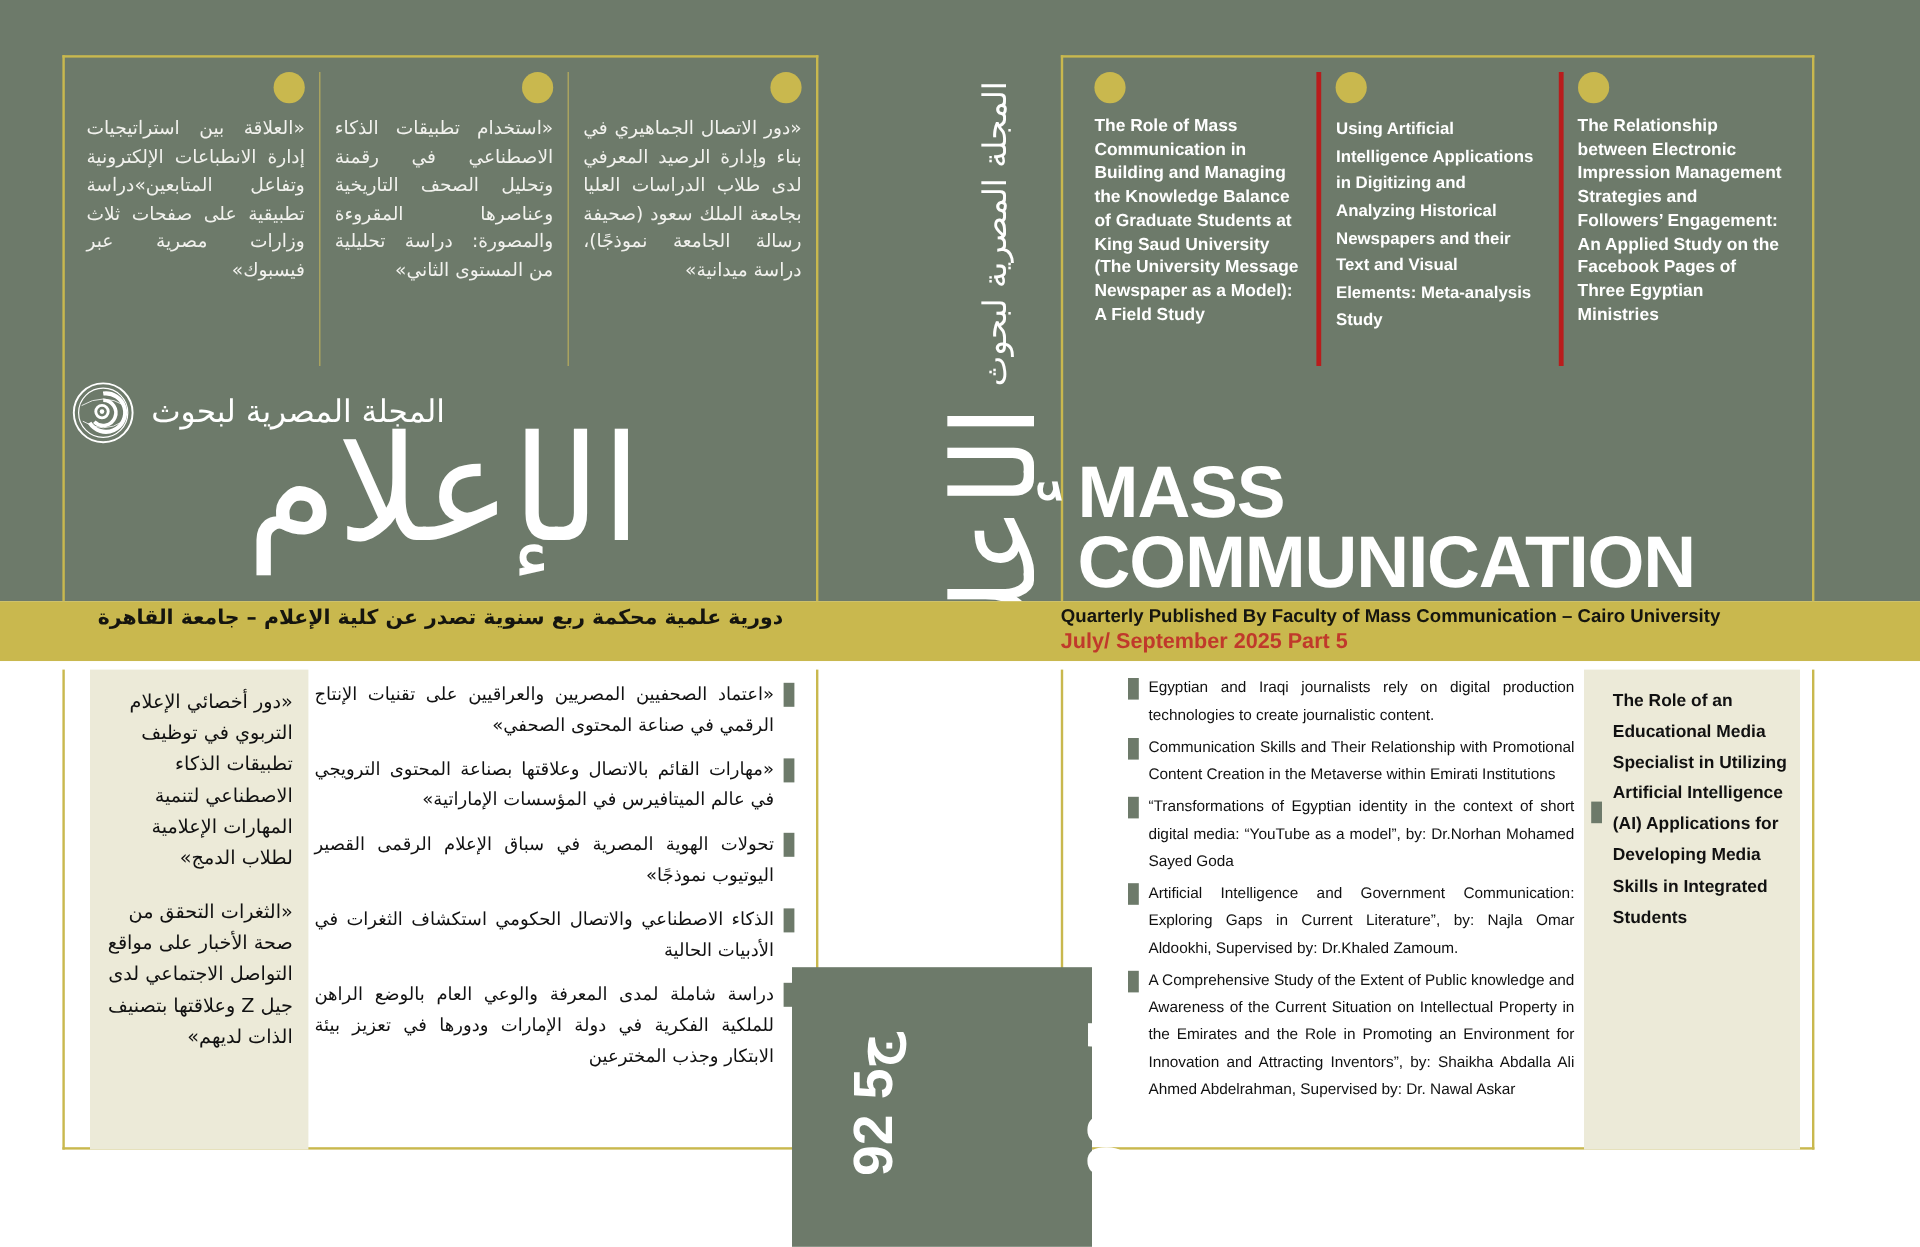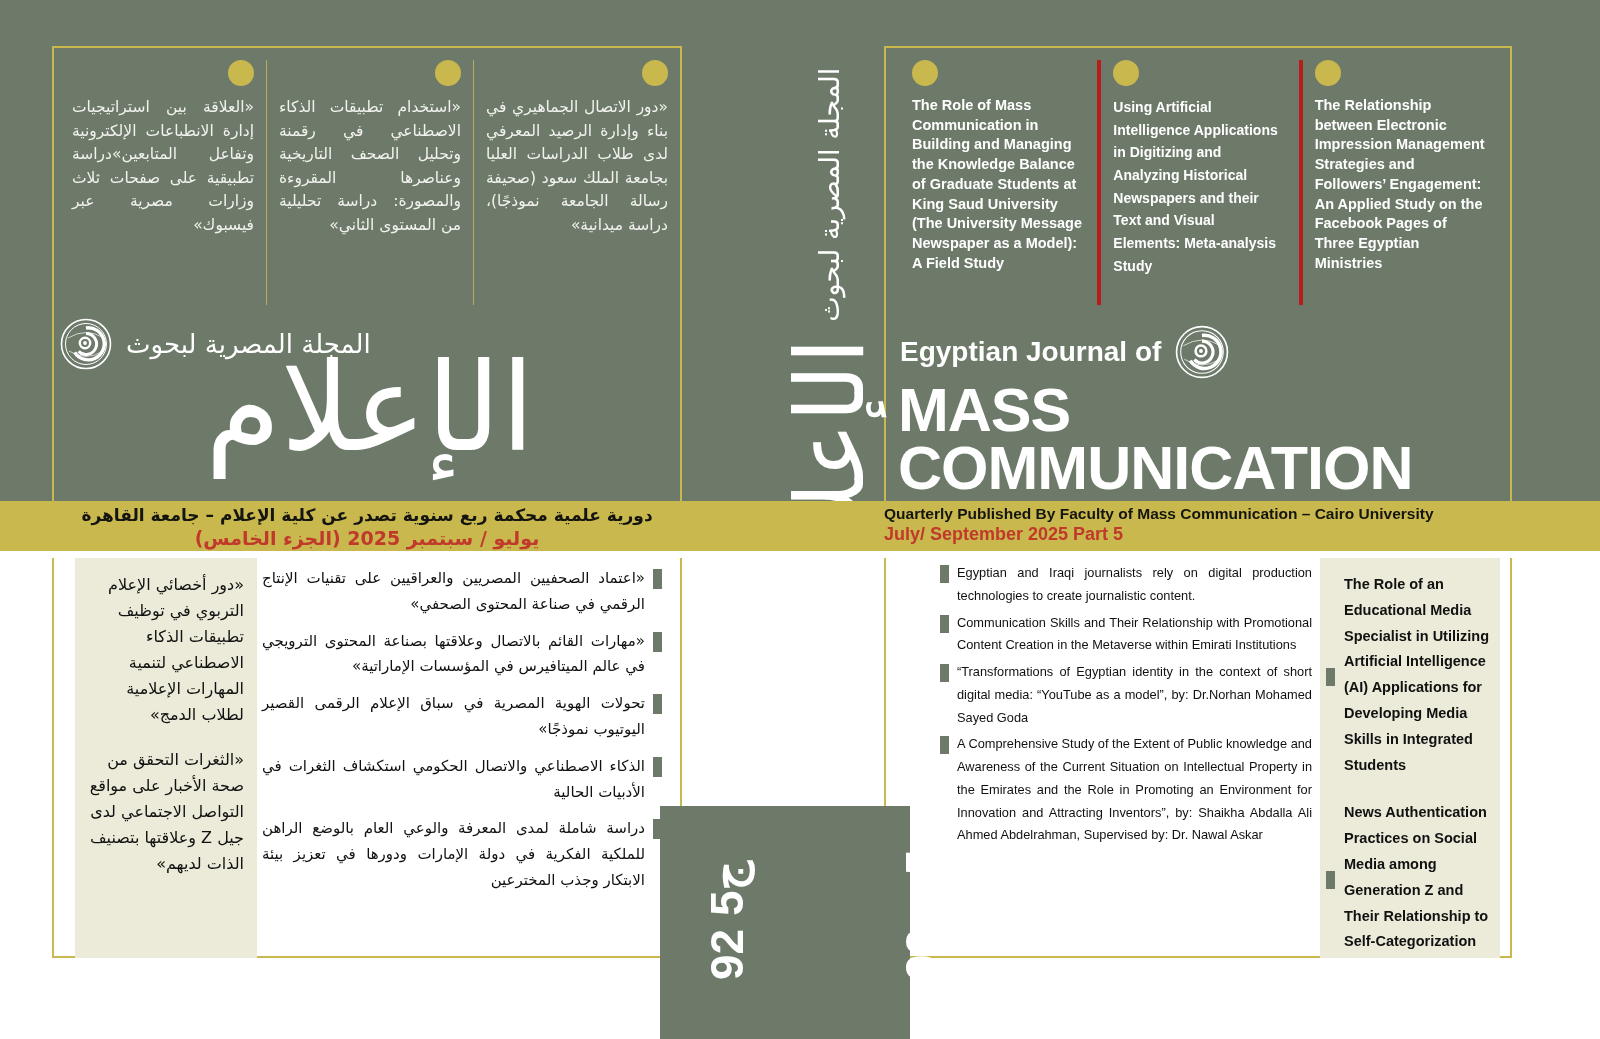--- a/index.html
+++ b/index.html
@@ -272,46 +272,28 @@
     <div class="en-col tight">
       <div class="en-dot"></div>
       <div class="en-teaser-txt">Using Artificial Intelligence Applications in Digitizing and Analyzing Historical Newspapers and their Text and Visual Elements: Meta-analysis Study</div>
     </div>
     <div class="en-col">
       <div class="en-dot"></div>
       <div class="en-teaser-txt">The Relationship between Electronic Impression Management Strategies and Followers’ Engagement: An Applied Study on the Facebook Pages of Three Egyptian Ministries</div>
     </div>
   </div>
 
-  <div class="en-sub-row">
-    <span class="en-sub-txt">Egyptian Journal of</span>
-    <span class="logo">
-      <svg width="54" height="54" viewBox="0 0 52 52">
-        <circle cx="26" cy="26" r="24.5" fill="none" stroke="#ffffff" stroke-width="1.6"></circle>
-        <circle cx="26" cy="26" r="20.5" fill="none" stroke="#ffffff" stroke-width="1"></circle>
-        <path d="M26 10 A16 16 0 1 1 14.7 34.3" fill="none" stroke="#ffffff" stroke-width="3.4"></path>
-        <path d="M26 15.5 A10.5 10.5 0 1 1 18.6 33.4" fill="none" stroke="#ffffff" stroke-width="3"></path>
-        <circle cx="25" cy="25" r="5.2" fill="none" stroke="#ffffff" stroke-width="2.4"></circle>
-        <circle cx="25" cy="25" r="1.9" fill="#ffffff"></circle>
-        <g stroke="#ffffff" stroke-width="0.8" opacity="0.85">
-          <path d="M8 20 q18 -11 36 0" fill="none"></path>
-          <path d="M9 33 q17 11 34 0" fill="none"></path>
-        </g>
-      </svg>
-    </span>
-  </div>
   <div class="en-big">
     <div>MASS COMMUNICATION</div>
     <div>RESEARCH</div>
   </div>
 
   <div class="gold-band"></div>
   <div class="band-ar">
     <span class="l1">دورية علمية محكمة ربع سنوية تصدر عن كلية الإعلام – جامعة القاهرة</span>
-    <span class="l2">يوليو / سبتمبر 2025  (الجزء الخامس)</span>
   </div>
   <div class="band-en">
     <span class="l1">Quarterly Published By  Faculty of Mass Communication – Cairo University</span>
     <span class="l2">July/ September 2025 Part 5</span>
   </div>
 
   <div class="white-bottom"></div>
   <div class="bottom-frame-ar"></div>
   <div class="bottom-frame-en"></div>
   <div class="cream-ar"></div>
@@ -357,28 +339,28 @@
     <div class="en-li">
       <div class="en-marker"></div>
       <div class="en-li-txt">Communication Skills and Their Relationship with Promotional Content Creation in the Metaverse within Emirati Institutions</div>
     </div>
     <div class="en-li">
       <div class="en-marker"></div>
       <div class="en-li-txt">“Transformations of Egyptian identity in the context of short digital media: “YouTube as a model”, by: Dr.Norhan Mohamed Sayed Goda</div>
     </div>
     <div class="en-li">
       <div class="en-marker"></div>
+      <div class="en-li-txt">Artificial Intelligence and Government Communication: Exploring Gaps in Current Literature”, by: Najla Omar Aldookhi, Supervised by:  Dr.Khaled Zamoum.</div>
+    </div>
+    <div class="en-li">
+      <div class="en-marker"></div>
       <div class="en-li-txt">A Comprehensive Study of the Extent of Public knowledge and Awareness of the Current Situation on Intellectual Property in the Emirates and the Role in Promoting an Environment for Innovation and Attracting Inventors”, by: Shaikha Abdalla Ali Ahmed Abdelrahman, Supervised by: Dr. Nawal Askar</div>
     </div>
   </div>
 
   <div class="cream-en-list">
     <div class="cream-en-item">
       <div class="cream-en-marker"></div>
       <div class="cream-en-txt">The Role of an Educational Media Specialist in Utilizing Artificial Intelligence (AI) Applications for Developing Media Skills in Integrated Students</div>
     </div>
-    <div class="cream-en-item">
-      <div class="cream-en-marker"></div>
-      <div class="cream-en-txt">News Authentication Practices on Social Media among Generation Z and Their Relationship to Self-Categorization</div>
-    </div>
   </div>
 
 </div>
 
 </body></html>

